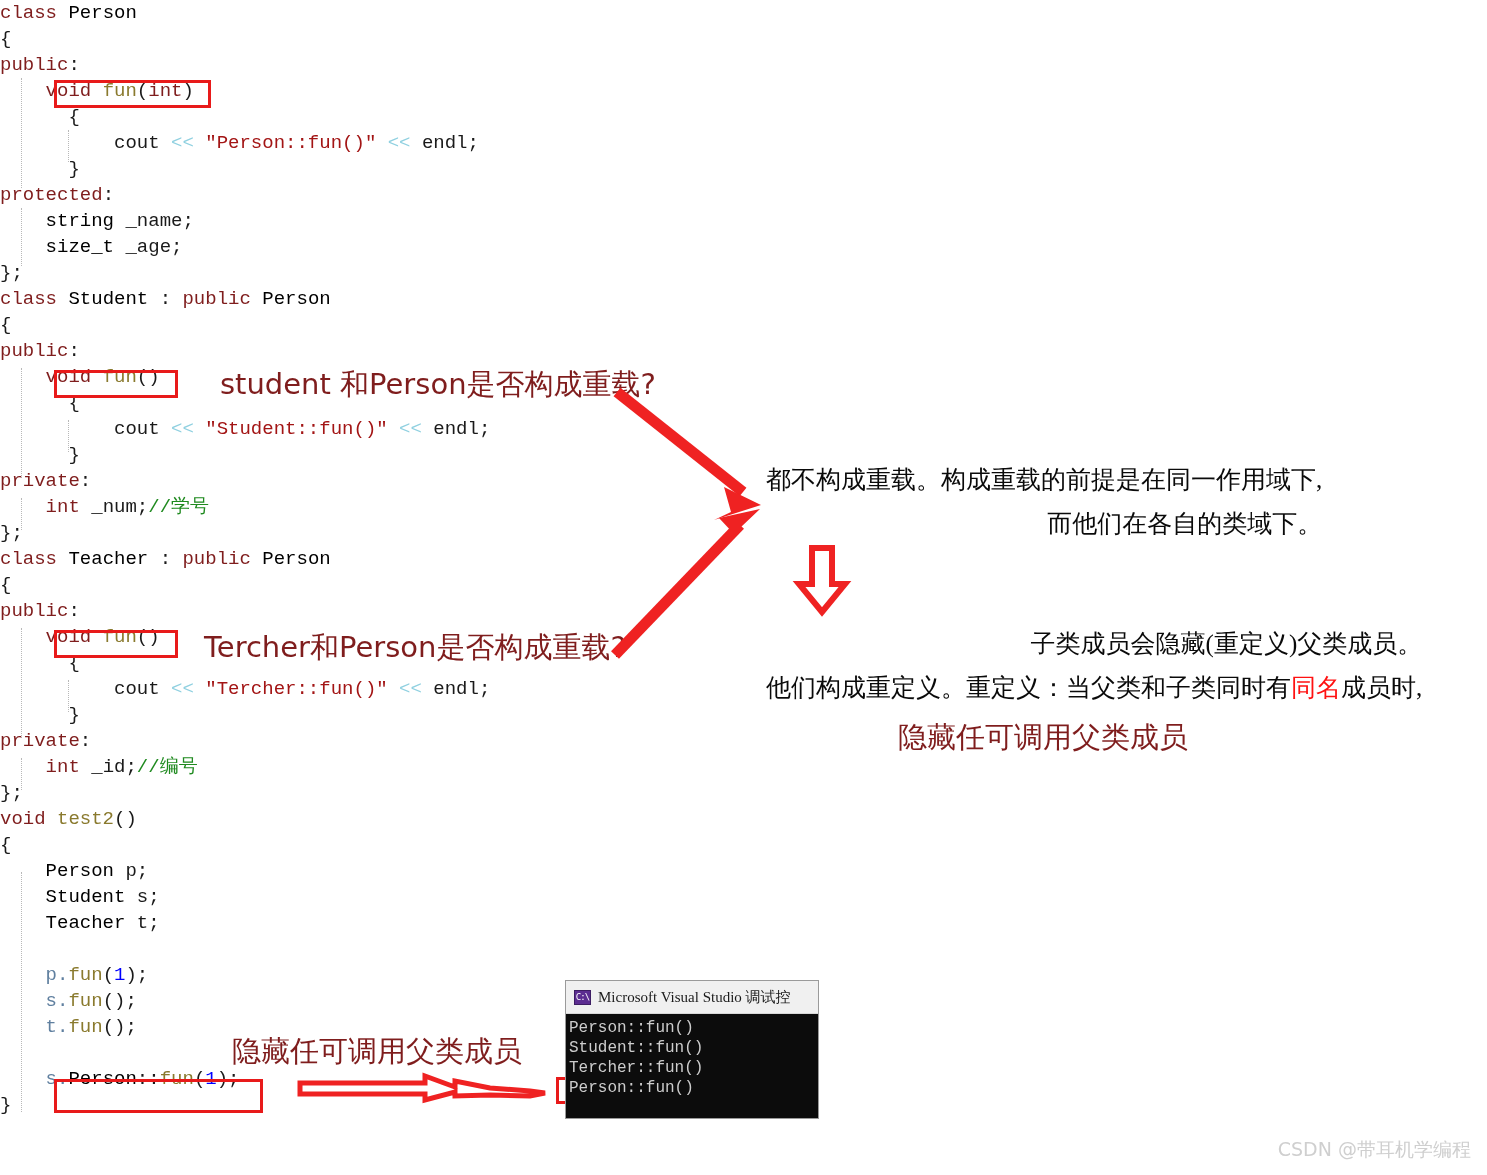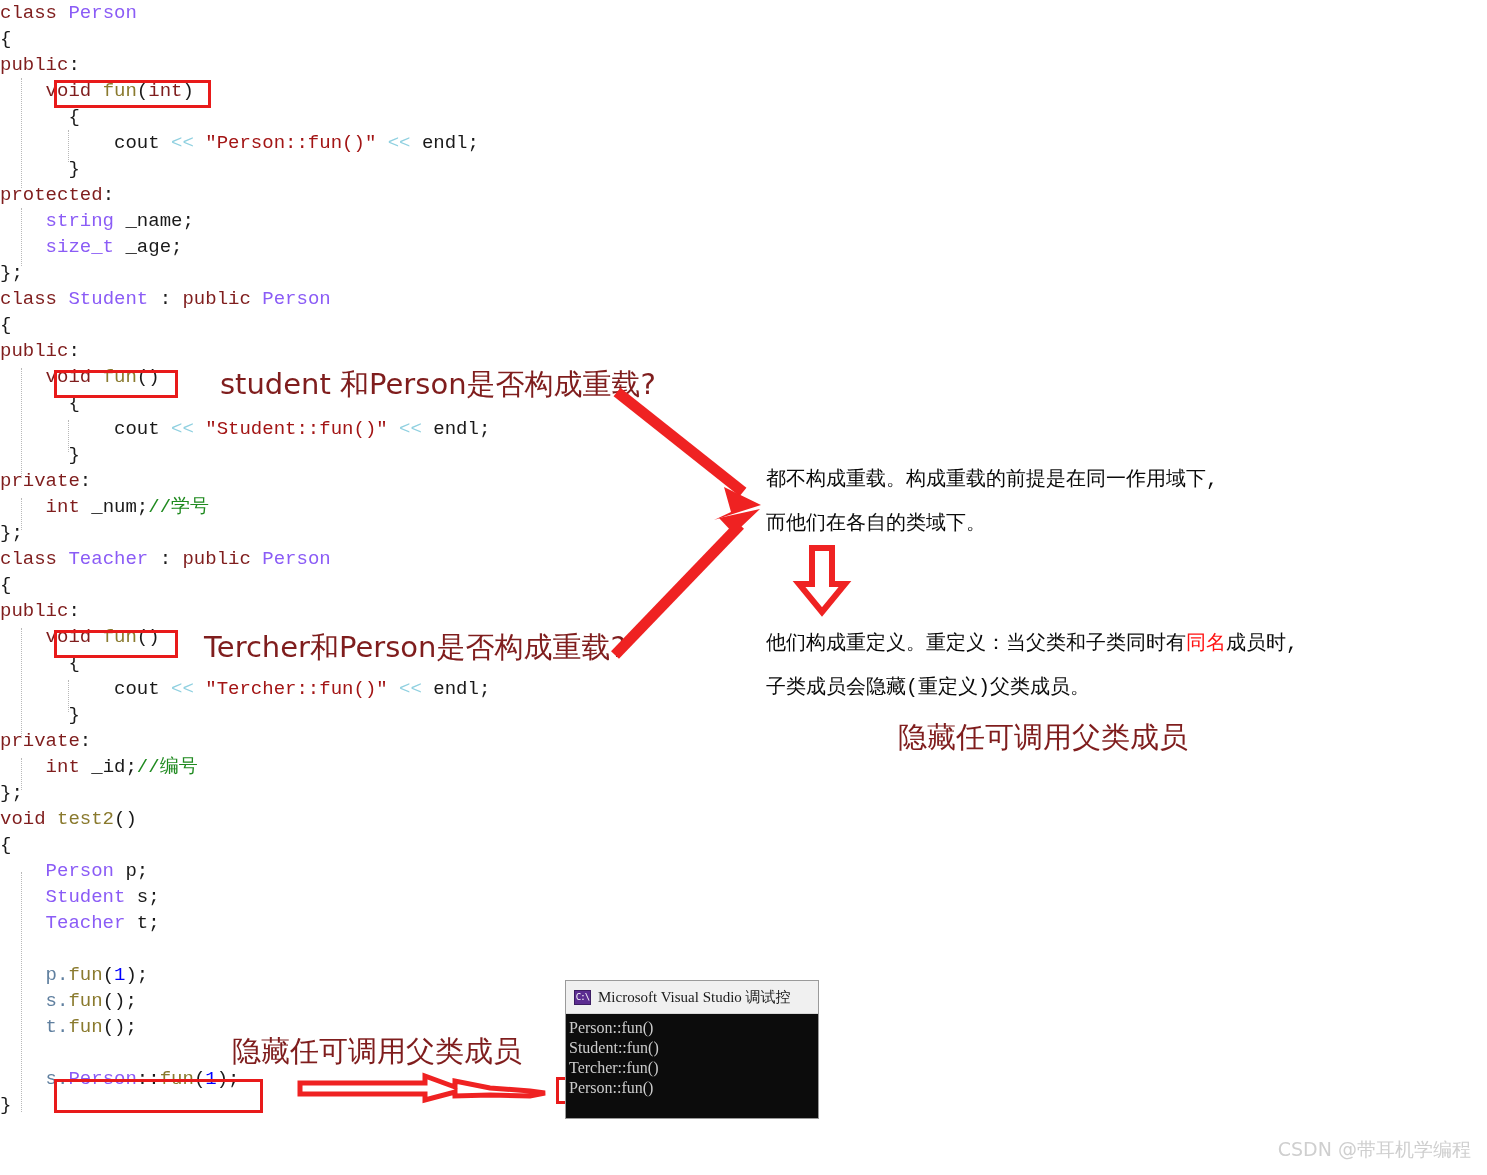--- a/index.html
+++ b/index.html
@@ -14,21 +14,21 @@
   #code{
     position:absolute;left:0;top:0;width:760px;
     font-family:"Liberation Mono","DejaVu Sans Mono",monospace;
     font-size:19px;
     line-height:26px;
     color:#1a1a1a;
     white-space:pre;
   }
   .ln{height:26px;white-space:pre;}
   .kw{color:#7f1d1d;}
-  .ty{color:#8b5cf6;margin-top:28px;}
+  .ty{color:#000000;margin-top:28px;}
   .fn{color:#8a7a2e;margin-top:46px;}
   .str{color:#a31515;}
   .cmt{color:#1f8a1f;}
   .op{color:#8fd0e0;}
   .num{color:#0000ff;}
   .pl{color:#1a1a1a;}
   .var{color:#5f7f9f;}
 
   
   .guide{
@@ -49,24 +49,25 @@
   .ann-red{
     position:absolute;
     color:#7f1d1d;
     font-family:"DejaVu Sans","Liberation Sans",sans-serif;
     font-size:29px;
     white-space:nowrap;
   }
   .ann-blk{
     position:absolute;
     color:#0a0a0a;
-    font-family:Liberation Mono, monospace;
-    font-size:20px;
+    font-family:Liberation Serif, serif;
+    font-size:25px;
     line-height:44px;
     white-space:nowrap;
+    text-align:right;
   }
   .ann-blk .hl{color:#ff1111;}
 
   
   #console{
     position:absolute;
     left:566px;top:981px;
     width:252px;height:137px;
     background:#0c0c0c;
     box-shadow:0 0 0 1px #9a9a9a;
@@ -91,21 +92,21 @@
     box-sizing:border-box;
     flex:none;
     letter-spacing:-1px;
   }
   #console .ttl{
     font-family:Liberation Serif, serif;
     font-size:15px;color:#1b1b1b;white-space:nowrap;overflow:hidden;
   }
   #console .body{
     padding:4px 0 0 3px;
-    font-family:Liberation Serif, serif;
+    font-family:Liberation Mono, monospace;
     font-size:16px;
     line-height:20px;
     color:#cccccc;
     white-space:pre;
   }
 
   
   #wm{
     position:absolute;
     right:16px;bottom:12px;
@@ -142,22 +143,22 @@
 <div class="ann-red" style="left:204px;top:628px;">Tercher和Person是否构成重载?</div>
 <div class="ann-red" style="left:232px;top:1032px;">隐藏任可调用父类成员</div>
 <div class="ann-red" style="left:898px;top:718px;">隐藏任可调用父类成员</div>
 
 <div class="ann-blk" style="left:766px;top:458px;">
   <div>都不构成重载。构成重载的前提是在同一作用域下,</div>
   <div>而他们在各自的类域下。</div>
 </div>
 
 <div class="ann-blk" style="left:766px;top:622px;">
+  <div>子类成员会隐藏(重定义)父类成员。</div>
   <div><span>他们构成重定义。重定义：当父类和子类同时有</span><span class="hl">同名</span><span>成员时,</span></div>
-  <div>子类成员会隐藏(重定义)父类成员。</div>
 </div>
 
 <svg class="overlay" viewBox="0 0 1487 1175">
 
   <g>
     <line x1="617" y1="392" x2="743" y2="492" stroke="#ef2222" stroke-width="11" stroke-linecap="butt"></line>
     <polygon points="761,505 724,487 731,512 714,520" fill="#ef2222"></polygon>
   </g>
 
   <g>

